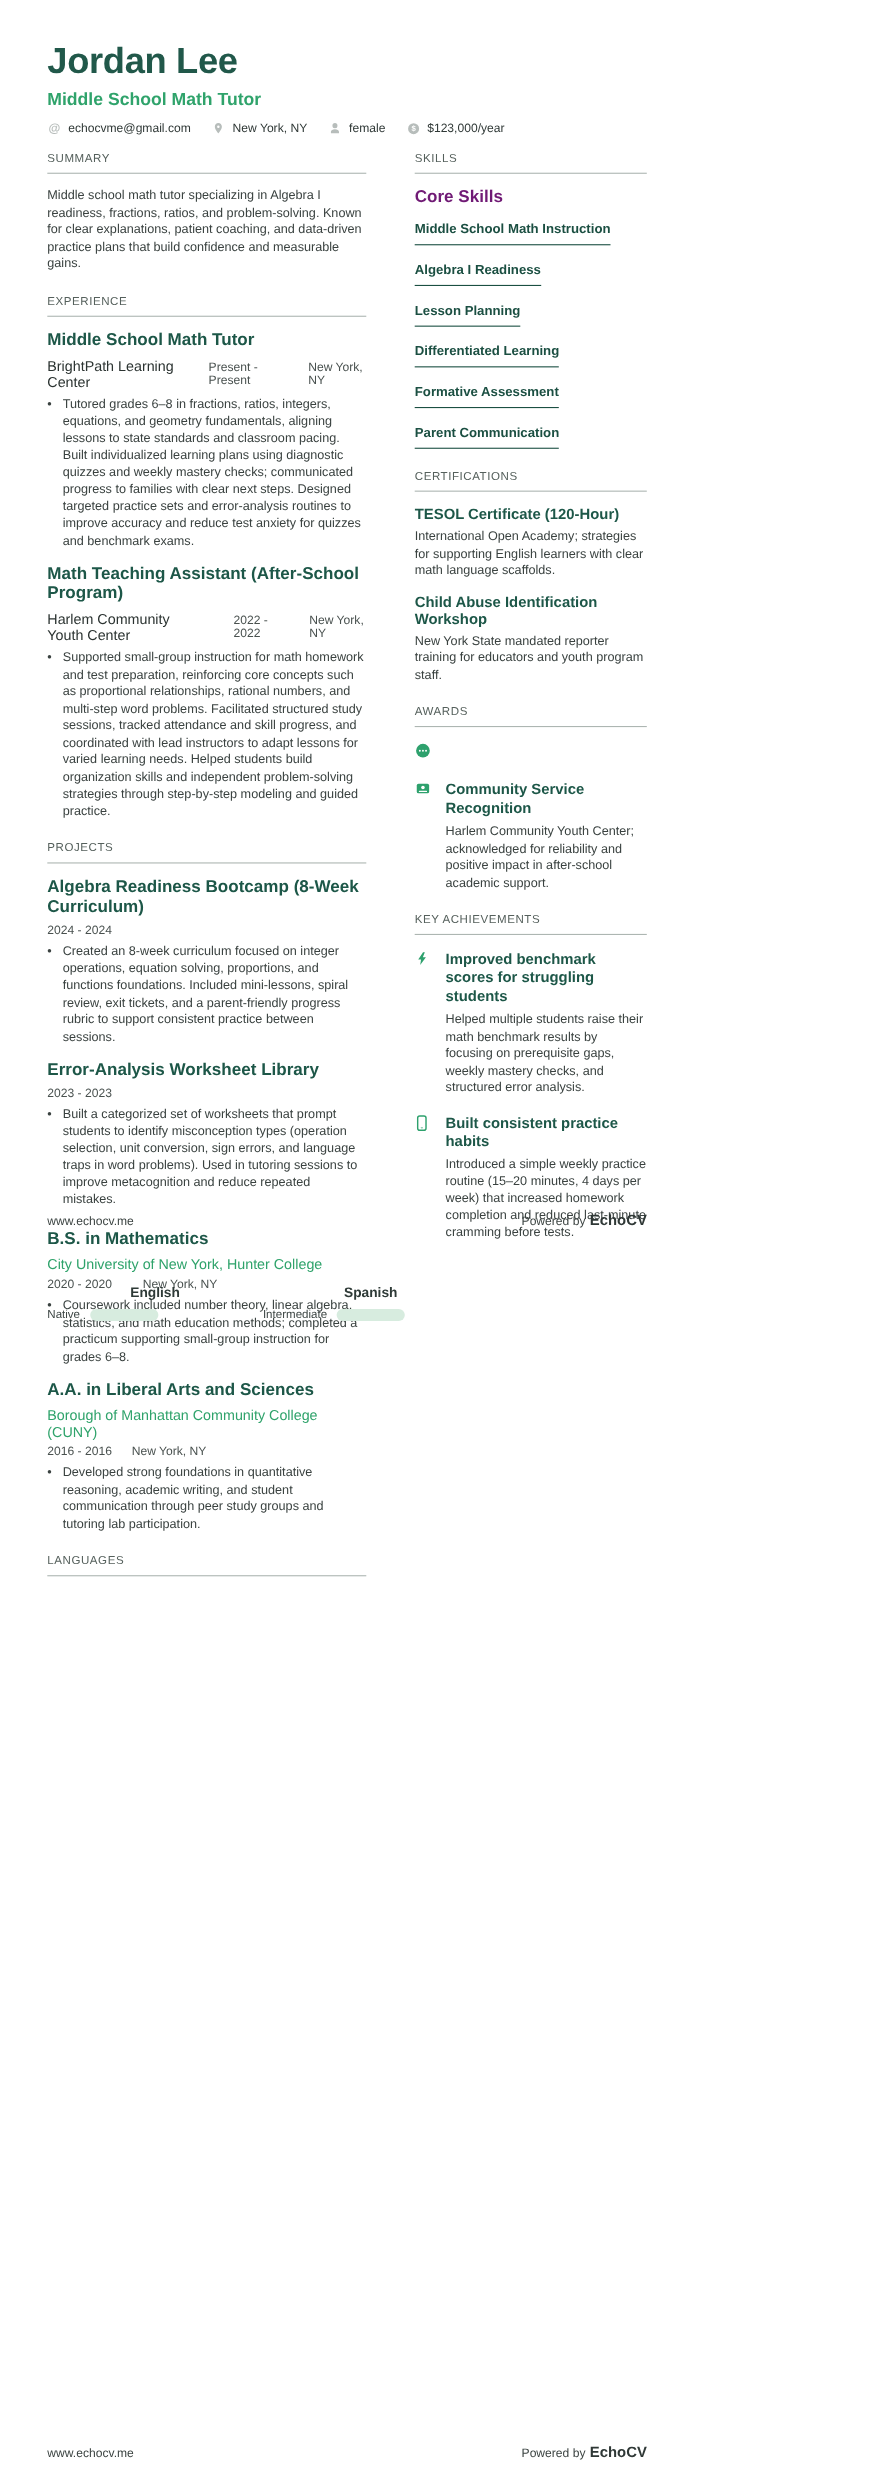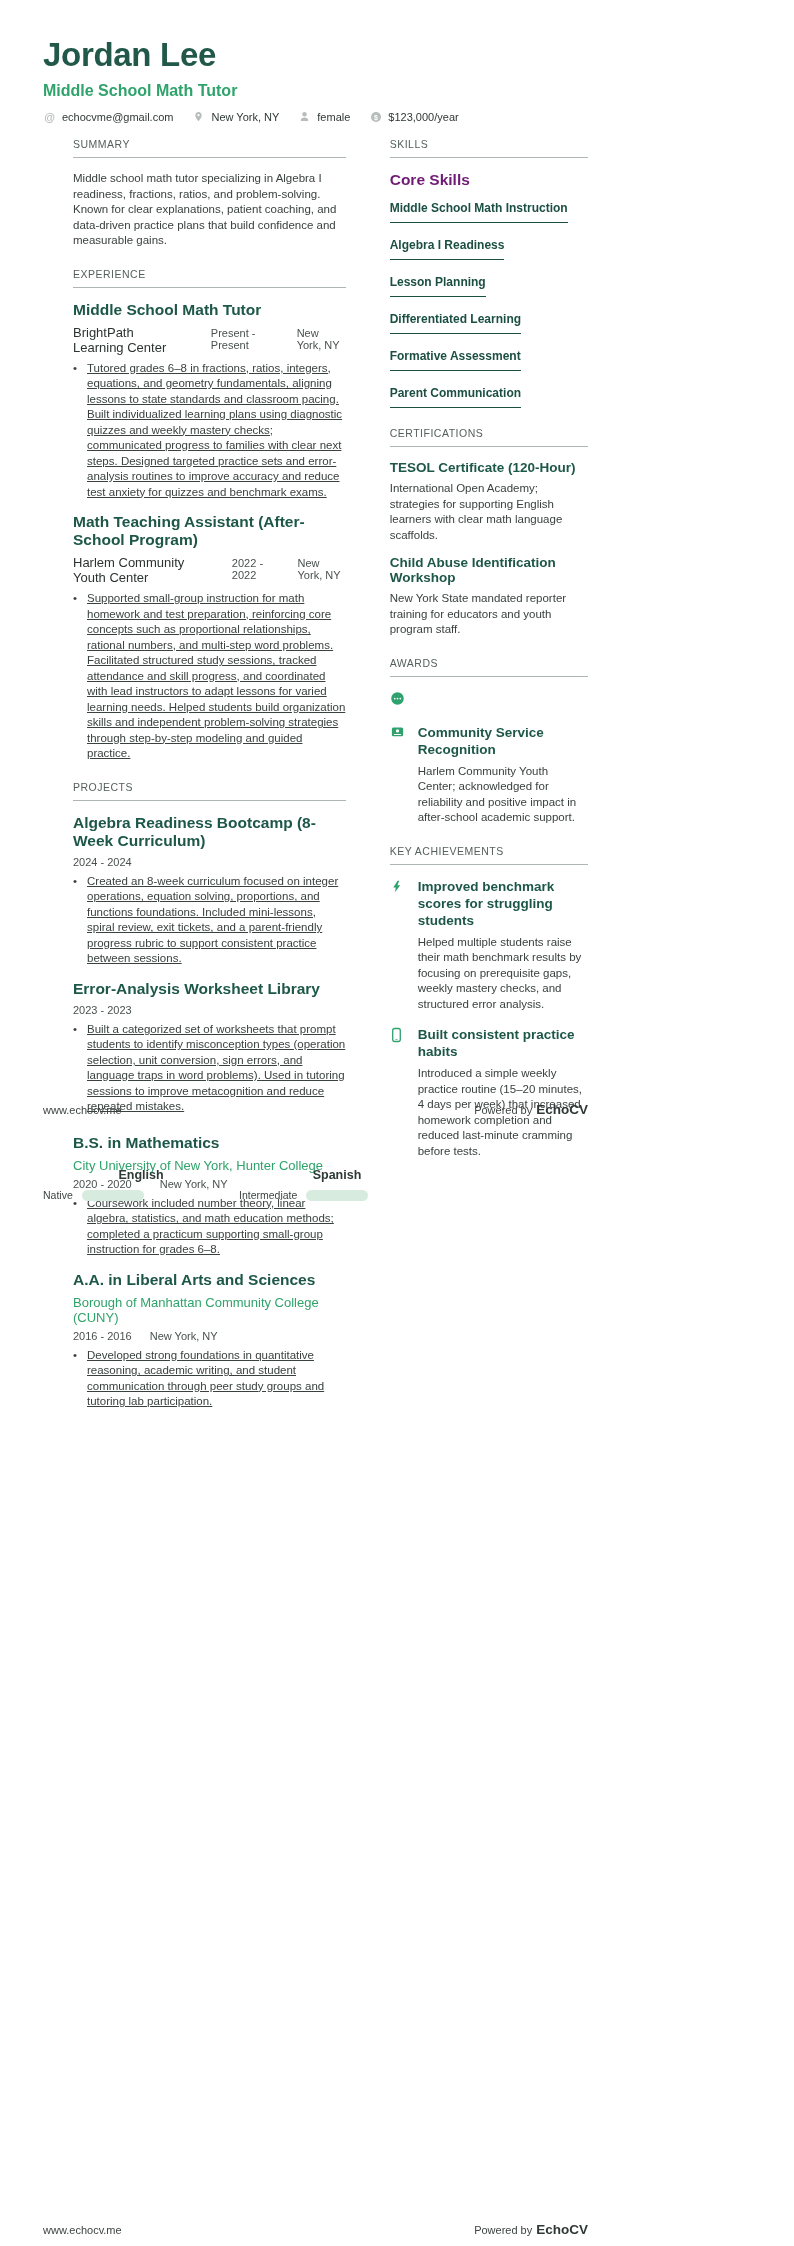--- a/index.html
+++ b/index.html
@@ -9,39 +9,39 @@
   .inner { padding:36px 42px 0 43px; }
 
   
   .name { font-size:33px; line-height:38px; font-weight:700; color:#21584a; letter-spacing:-0.3px; }
   .subtitle { font-size:16px; font-weight:700; color:#2fa36b; margin-top:8px; }
   .contact-row { display:flex; align-items:center; gap:19px; margin-top:10px; margin-bottom:15px; }
   .contact { display:flex; align-items:center; gap:6px; font-size:11px; color:#2f3836; }
   .cicon { display:inline-flex; align-items:center; justify-content:center; width:13px; height:13px; color:#b7bdbb; font-size:11px; font-weight:700; }
 
   
-  .columns { display:flex; gap:44px; align-items:flex-start;margin-left:30px; }
+  .columns { display:flex; gap:44px; align-items:flex-start; }
   .col-left { width:385px; }
   .col-right { width:280px; }
 
   .sec { margin-bottom:19px; }
   .sec-header { font-size:10.5px; font-weight:400; color:#55605c; letter-spacing:0.5px;
                 padding-bottom:7px; border-bottom:1px solid #adb6b2; margin-bottom:13px; }
 
   
   .body-text { font-size:11.5px; line-height:15.5px; color:#3a4240; }
   .entry { margin-bottom:13px; }
   .entry-title { font-size:15.5px; font-weight:700; color:#1d5748; margin-bottom:6px; }
   .entry-meta { display:flex; align-items:baseline; gap:24px; margin-bottom:6px; }
   .company { font-size:13px; font-weight:500; color:#2b3331; }
   .meta-small { font-size:11px; color:#49514f; }
   .school { font-size:13px; font-weight:400; color:#2fa36b; margin-bottom:5px; }
   .bullet { display:flex; margin-top:3px; }
   .bullet .dot { width:14px; flex:0 0 14px; font-size:11.5px; line-height:15.5px; color:#3a4240; }
-  .bullet .btxt { flex:1;text-decoration:underline; }
+  .bullet .btxt { flex:1; }
 
   
   .skills-group { font-size:15.5px; font-weight:700; color:#701a75; margin-bottom:12px; }
   .skills-wrap { display:flex; flex-wrap:wrap; gap:15px 16px; }
   .skill { font-size:12px; font-weight:700; color:#1b4f42; border-bottom:1.5px solid #1b4f42; padding-bottom:7px; }
   .cert { margin-bottom:12px; }
   .cert-title { font-size:13.5px; font-weight:700; color:#1d5748; margin-bottom:6px; }
   .iconitem { display:flex; gap:12px; margin-bottom:14px; }
   .iicon { flex:0 0 16px; width:16px; padding-top:1px; }
   .iconitem-title { font-size:13.5px; font-weight:700; color:#1d5748; margin-bottom:6px; line-height:17px; }
@@ -192,20 +192,23 @@
               <span class="meta-small">2016 - 2016</span>
               <span class="meta-small">New York, NY</span>
             </div>
             <div class="bullet">
               <span class="dot">•</span>
               <span class="btxt body-text">Developed strong foundations in quantitative reasoning, academic writing, and student communication through peer study groups and tutoring lab participation.</span>
             </div>
           </div>
         </div>
 
+        <div class="sec">
+          <div class="sec-header">LANGUAGES</div>
+        </div>
 
       </div>
 
       <div class="col-right">
 
         <div class="sec">
           <div class="sec-header">SKILLS</div>
           <div class="skills-group">Core Skills</div>
           <div class="skills-wrap">
             <span class="skill">Middle School Math Instruction</span>

